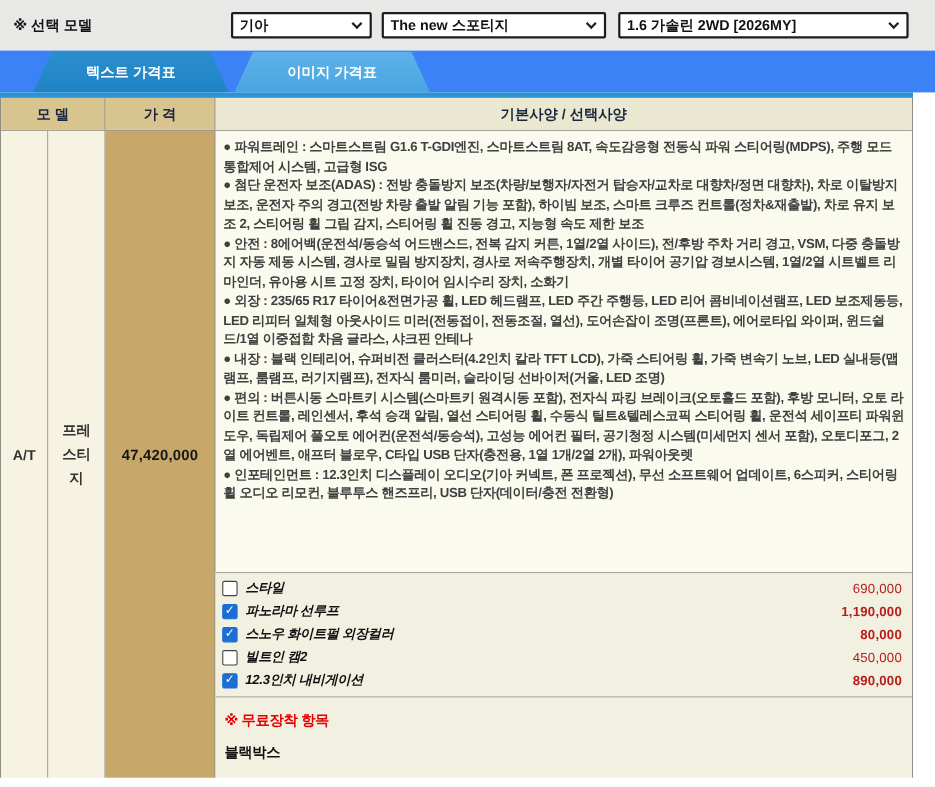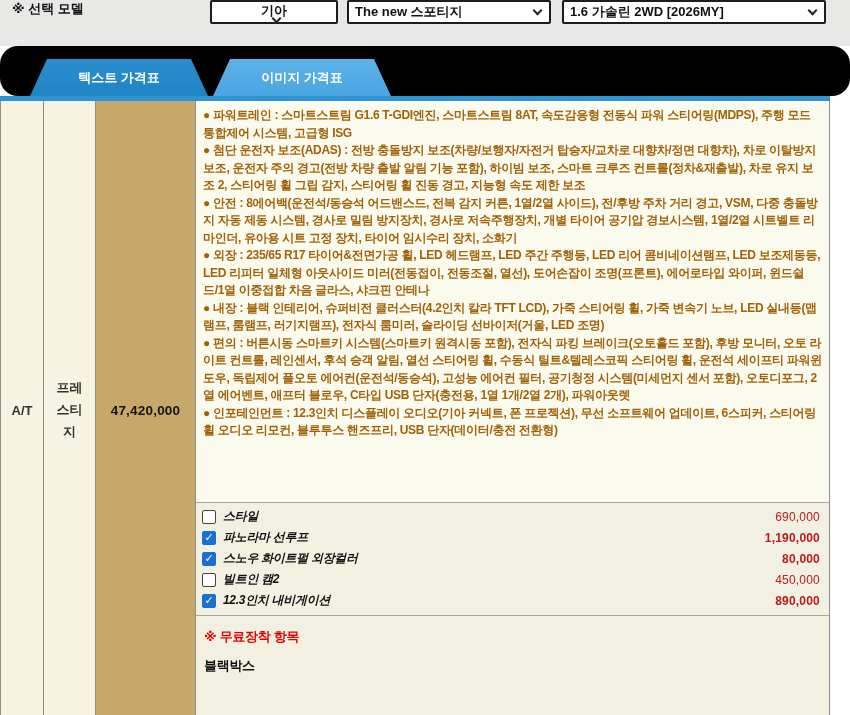--- a/index.html
+++ b/index.html
@@ -7,33 +7,33 @@
     --header-bg:#d8c48e; --spec-header-bg:#eae8d0; --model-cell-bg:#f6f3e2; --price-cell-bg:#c8a76b;
     --panel-bg:#fbfaef; --options-bg:#f2f0e1; --free-label:#e60000; --checkbox-blue:#1b6fd2;
     --grid-line:#8f8f85; --divider:#a9a89b; --header-text:#1c2540;
   }
   *{box-sizing:border-box; margin:0; padding:0;}
   html,body{width:850px;height:715px;overflow:hidden;}
   body{font-family:"Liberation Sans","DejaVu Sans",sans-serif; background:#ffffff; color:#111;}
   .page{width:850px;height:715px;position:relative;background:#fff;}
 
   
-  .topbar{height:46px;background:var(--topbar-bg);display:flex;}
+  .topbar{height:46px;background:var(--topbar-bg);display:flex;align-items:center;}
   .topbar-label{font-size:13px;font-weight:bold;color:#111;margin-left:12px;width:198px;}
   .select{height:24px;background:#fff;border:2px solid #1c1c1c;border-radius:2px;
           display:flex;align-items:center;padding:0 6px;font-size:13px;font-weight:600;cursor:default;}
   .select .val{flex:1;white-space:nowrap;overflow:hidden;}
   .chevron{width:7px;height:7px;border-right:2px solid #222;border-bottom:2px solid #222;
            transform:rotate(45deg);margin:-3px 2px 0 6px;flex:none;}
-  .sel-brand{width:128px;margin-right:9px;flex-direction:column;}
+  .sel-brand{width:128px;margin-right:9px;}
   .sel-model{width:204px;margin-right:11px;}
   .sel-trim{width:264px;}
 
   
-  .tabrow{height:50px;background:#000000;display:flex;align-items:flex-end;padding-left:30px;border-radius:18px;}
+  .tabrow{height:38px;background:#3b82f6;display:flex;align-items:flex-end;padding-left:30px;}
   .tab{height:37px;width:178px;display:flex;align-items:center;justify-content:center;
        color:#fff;font-size:13px;font-weight:bold;margin-right:5px;cursor:pointer;
        clip-path:polygon(17px 0,calc(100% - 17px) 0,100% 100%,0 100%);}
   .tab.active{background:linear-gradient(180deg,#2a8ecd,var(--tab-active));}
   .tab.inactive{background:linear-gradient(180deg,#5db2e8,var(--tab-inactive));}
   .accent-bar{height:5px;width:830px;background:var(--accent-bar);}
 
   
   .pricetable{width:830px;height:618px;border-left:1px solid var(--grid-line);
               border-right:1px solid var(--grid-line);display:flex;flex-direction:column;font-size:12px;}
@@ -47,21 +47,21 @@
   .cell{border-right:1px solid var(--grid-line);}
   .cell-trim{width:52px;background:var(--model-cell-bg);display:flex;align-items:center;justify-content:center;}
   .trim-lines{font-size:13px;font-weight:bold;color:#333;text-align:center;line-height:22px;}
   .cell-at{width:43px;background:var(--model-cell-bg);display:flex;align-items:center;justify-content:center;
            font-size:13px;font-weight:bold;color:#333;}
   .cell-price{width:100px;background:var(--price-cell-bg);display:flex;align-items:center;justify-content:center;
               font-size:13.5px;font-weight:bold;color:#151515;letter-spacing:0.2px;}
   .cell-spec{flex:1;background:var(--panel-bg);border-right:none;display:flex;flex-direction:column;min-width:0;}
 
   .spec-text{padding:6px 7px 4px 7px;min-height:401px;line-height:17.5px;letter-spacing:-0.3px;
-             font-weight:600;color:#a16207;}
+             font-weight:600;color:#404040;}
   .spec-item{margin:0;}
 
   .options{background:var(--options-bg);border-top:1px solid var(--divider);padding:3px 0 4px 0;}
   .option-row{display:flex;align-items:center;height:21px;padding:0 9px 0 6px;cursor:pointer;}
   .opt-check{width:14px;height:14px;border:1px solid #444;background:#fff;border-radius:2px;flex:none;
              margin-right:7px;display:flex;align-items:center;justify-content:center;}
   .option-row[data-checked="true"] .opt-check{background:var(--checkbox-blue);border-color:var(--checkbox-blue);}
   .option-row[data-checked="true"] .opt-check::after{content:"✓";color:#fff;font-size:11px;font-weight:bold;line-height:1;}
   .opt-label{flex:1;font-weight:600;letter-spacing:-0.3px;color:#101010;font-style:italic;}
   .opt-price{font-size:12px;color:#b91c1c;letter-spacing:0.2px;}
@@ -96,20 +96,25 @@
     <div class="tab active">
       <span>텍스트 가격표</span>
     </div>
     <div class="tab inactive">
       <span>이미지 가격표</span>
     </div>
   </div>
   <div class="accent-bar"></div>
 
   <div class="pricetable">
+    <div class="thead">
+      <div class="th th-model">모 델</div>
+      <div class="th th-price">가 격</div>
+      <div class="th th-spec">기본사양 / 선택사양</div>
+    </div>
 
     <div class="tbody">
       <div class="cell cell-at">
         <span>A/T</span>
       </div>
       <div class="cell cell-trim">
         <div class="trim-lines">
           <div>프레</div>
           <div>스티</div>
           <div>지</div>

